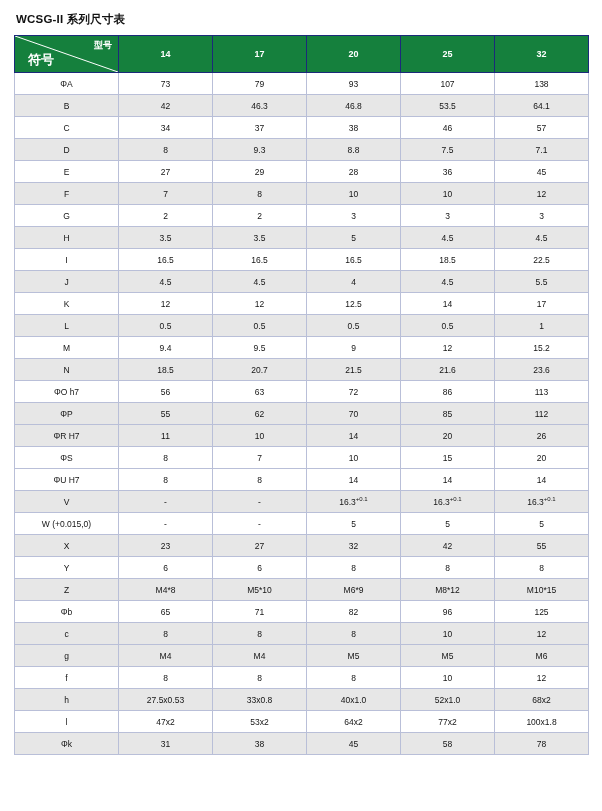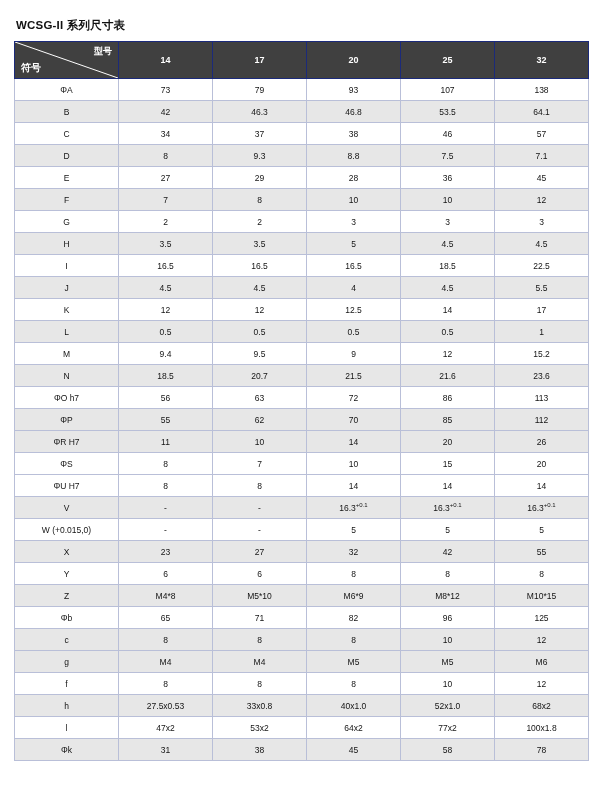--- a/index.html
+++ b/index.html
@@ -19,41 +19,41 @@
     width: 602px;
     height: 811px;
     box-sizing: border-box;
     padding: 10px 14px 0 14px;
   }
   #title {
     font-size: 11.5px;
     font-weight: bold;
     color: #111111;
     letter-spacing: 0.2px;
-    margin: 8px 0 8px 2px;
+    margin: 2px 0 8px 2px;
   }
   table.spec {
     border-collapse: collapse;
     width: 574px;
     table-layout: fixed;
     border: 1px solid #1b2a7a;
   }
   table.spec td, table.spec th {
     border: 1px solid #b9bfd8;
     font-size: 8.5px;
     text-align: center;
     vertical-align: middle;
     height: 21px;
     padding: 0;
     font-weight: normal;
     color: #141414;
   }
   
   tr.head td {
-    background: #404040;
+    background: #15803d;
     color: #ffffff;
     font-size: 9px;
     font-weight: bold;
     height: 36px;
     border: 1px solid #1b2a7a;
   }
   td.corner {
     position: relative;
     padding: 0;
     overflow: hidden;
@@ -67,22 +67,22 @@
     position: absolute;
     top: 3px;
     right: 6px;
     font-size: 9px;
     font-weight: bold;
     color: #ffffff;
   }
   td.corner .lbl-symbol {
     position: absolute;
     bottom: 3px;
-    left: 6px;
-    font-size: 10px;
+    left: 13px;
+    font-size: 13px;
     font-weight: bold;
     color: #ffffff;
   }
   tr.odd td { background: #ffffff; }
   tr.even td { background: #e7e7e7; }
   td.rowlabel { font-weight: normal; }
   sup {
     font-size: 6px;
     vertical-align: super;
     line-height: 0;

